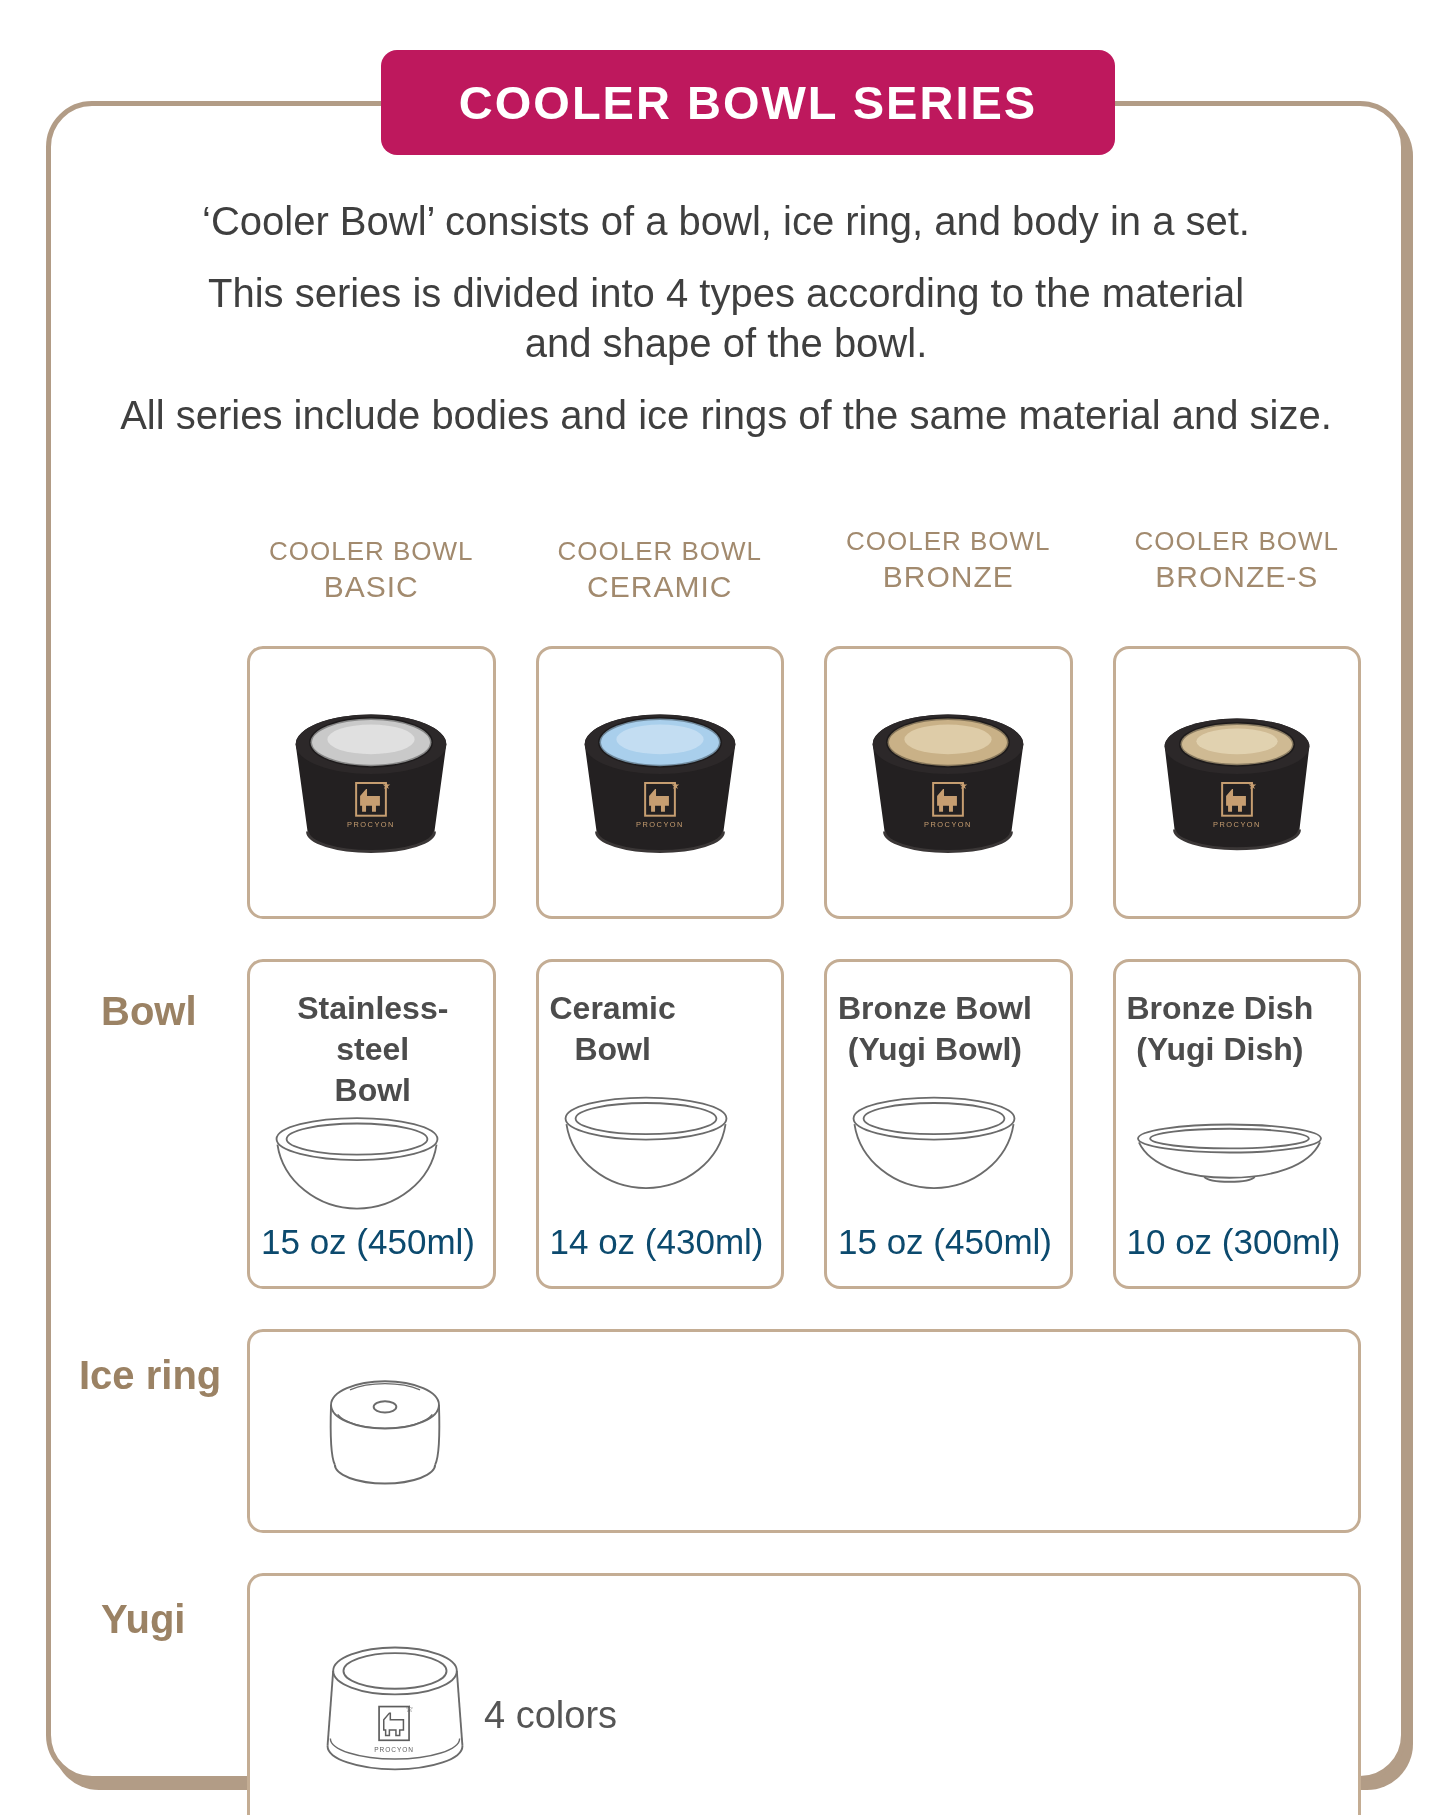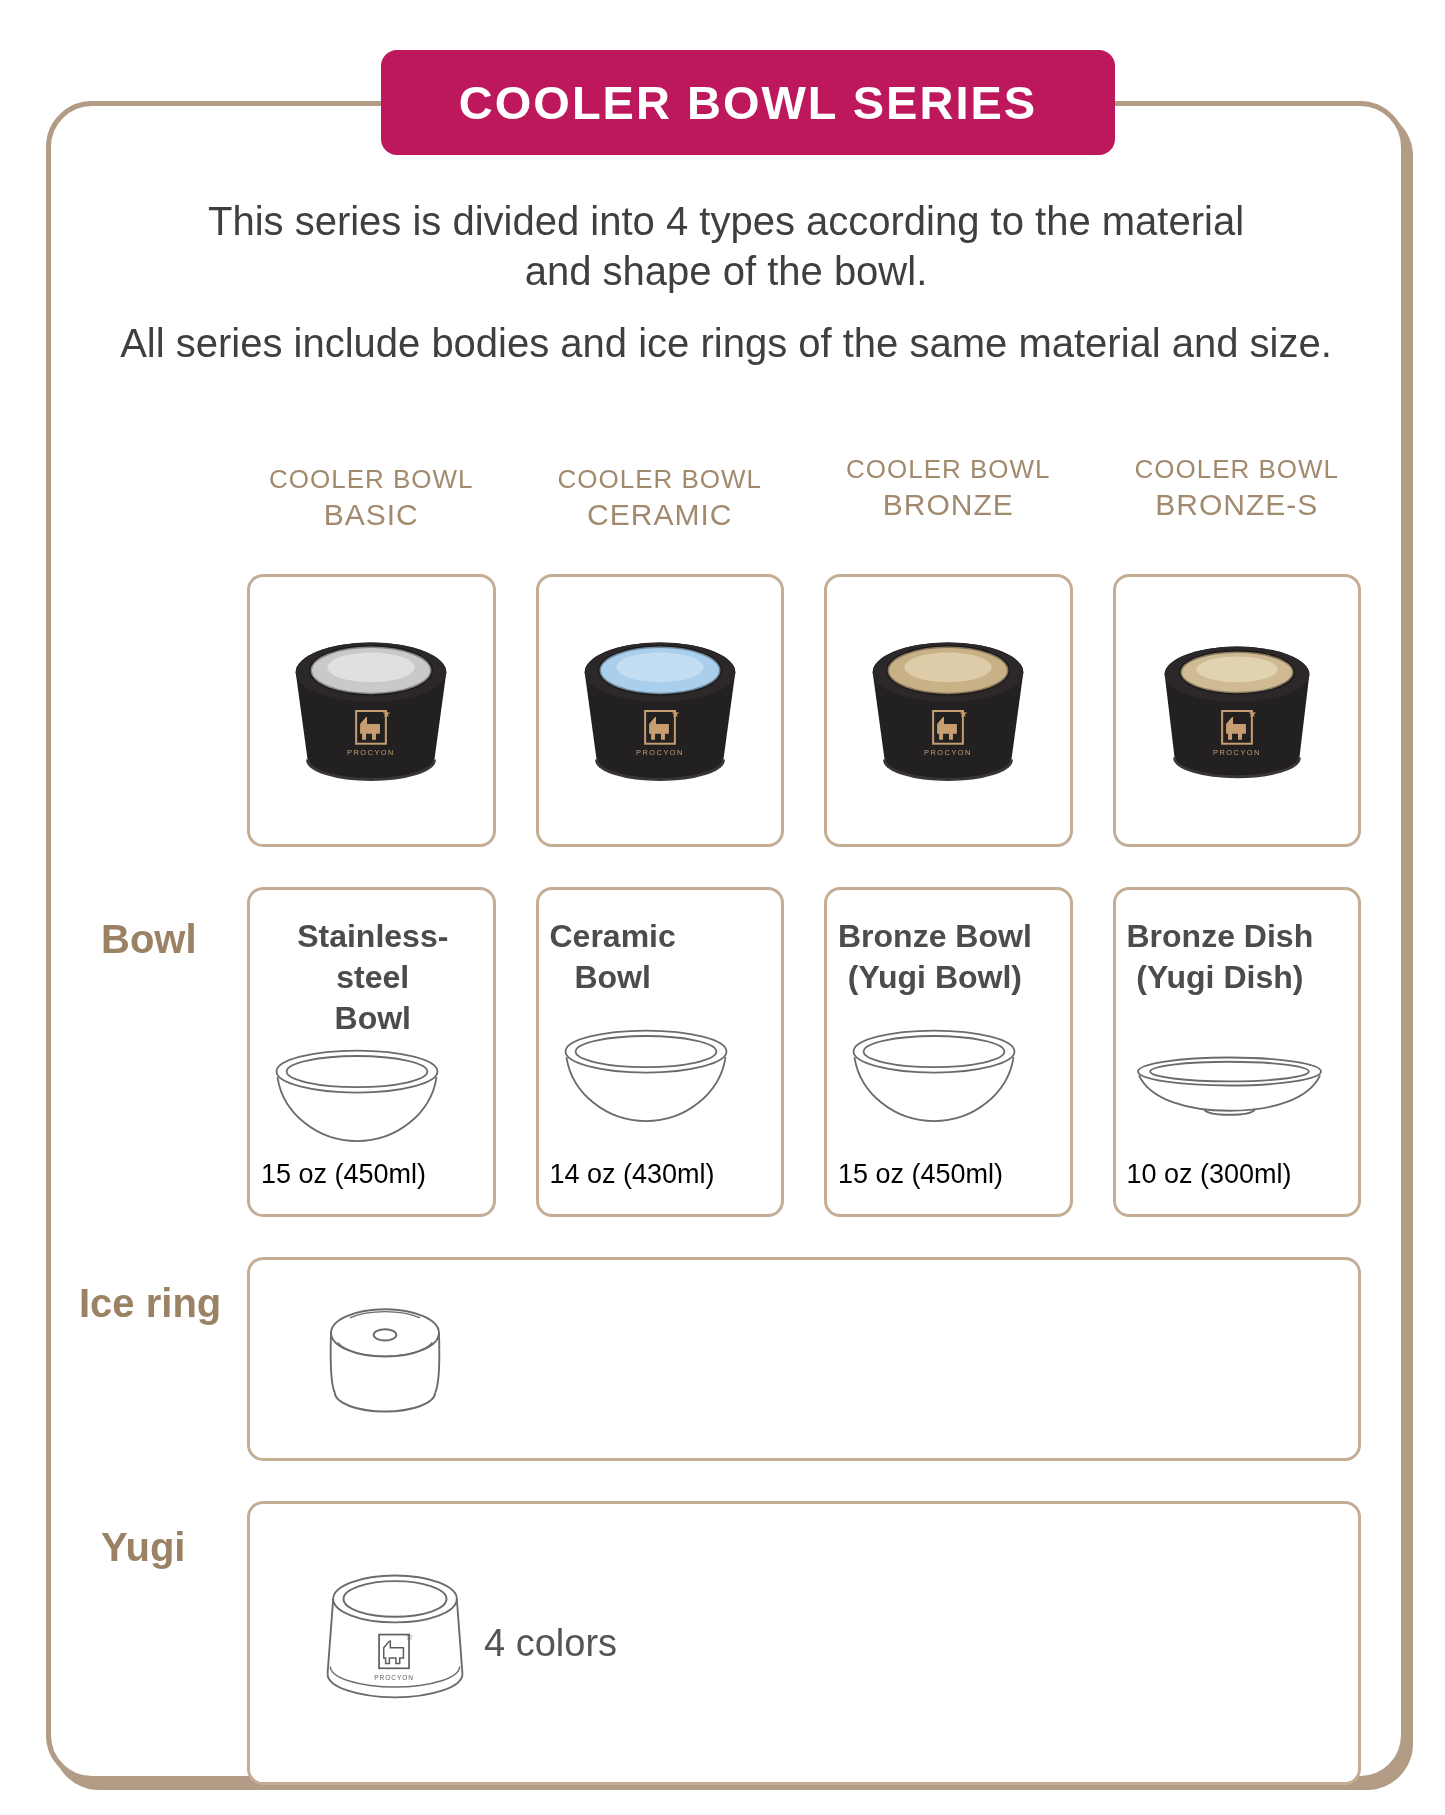--- a/index.html
+++ b/index.html
@@ -37,21 +37,21 @@
   .hdr .hdr-line1 { font-size:26px; line-height:34px; letter-spacing:1px; }
   .hdr .hdr-line2 { font-size:30px; line-height:38px; font-weight:normal; letter-spacing:1px; }
   .hdr.hdr-hi { transform:translateY(-10px); }
 
   .cell { border:3px solid #c4ad94; border-radius:16px; background:#ffffff; }
 
   .img-cell { display:flex; align-items:center; justify-content:center; }
 
   .bowl-cell { display:flex; flex-direction:column; align-items:flex-start; justify-content:space-between; padding:26px 8px 24px 11px; text-align:center; }
   .bowl-title { color:#4c4c4c; font-size:32px; font-weight:600; line-height:41px; }
-  .bowl-size  { color:#000000; font-size:27px; }
+  .bowl-size  { color:#0c4a6e; font-size:35px; }
 
   .row-label { font-weight:bold; color:#9b8264; font-size:40px; padding-top:24px; white-space:nowrap; }
   .row-label.bowl-label  { grid-row:3; padding-top:30px; padding-left:28px; }
   .row-label.ice-label   { grid-row:4; padding-left:6px; }
   .row-label.body-label  { grid-row:5; padding-left:28px; }
 
   .wide-cell { grid-column:2 / 6; display:flex; align-items:center; }
   .ice-cell  { grid-row:4; }
   .body-cell { grid-row:5; }
   .ice-cell svg  { margin-left:64px; }
@@ -65,20 +65,21 @@
 
 <div class="page">
 
   <div class="badge">
     <span>COOLER BOWL SERIES</span>
   </div>
 
   <div class="frame">
 
     <div class="intro">
+      <div class="para">‘Cooler Bowl’ consists of a bowl, ice ring, and body in a set.</div>
       <div class="para">
         <div>This series is divided into 4 types according to the material</div>
         <div>and shape of the bowl.</div>
       </div>
       <div class="para">All series include bodies and ice rings of the same material and size.</div>
     </div>
 
     <div class="grid">
 
       <div class="hdr" style="grid-column:2">

